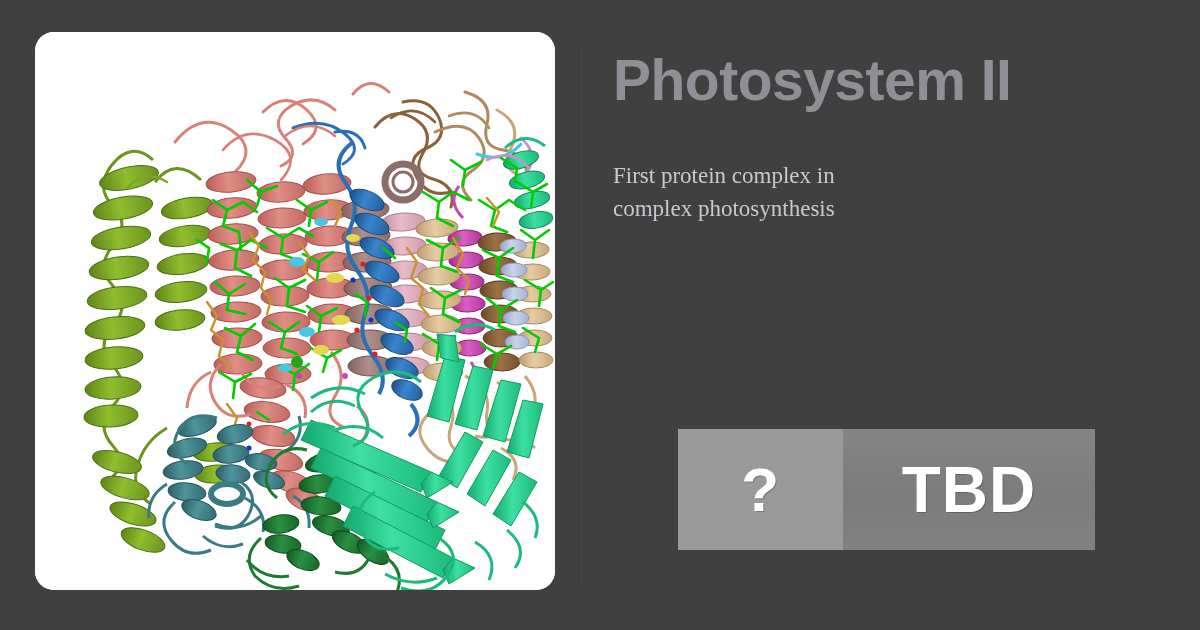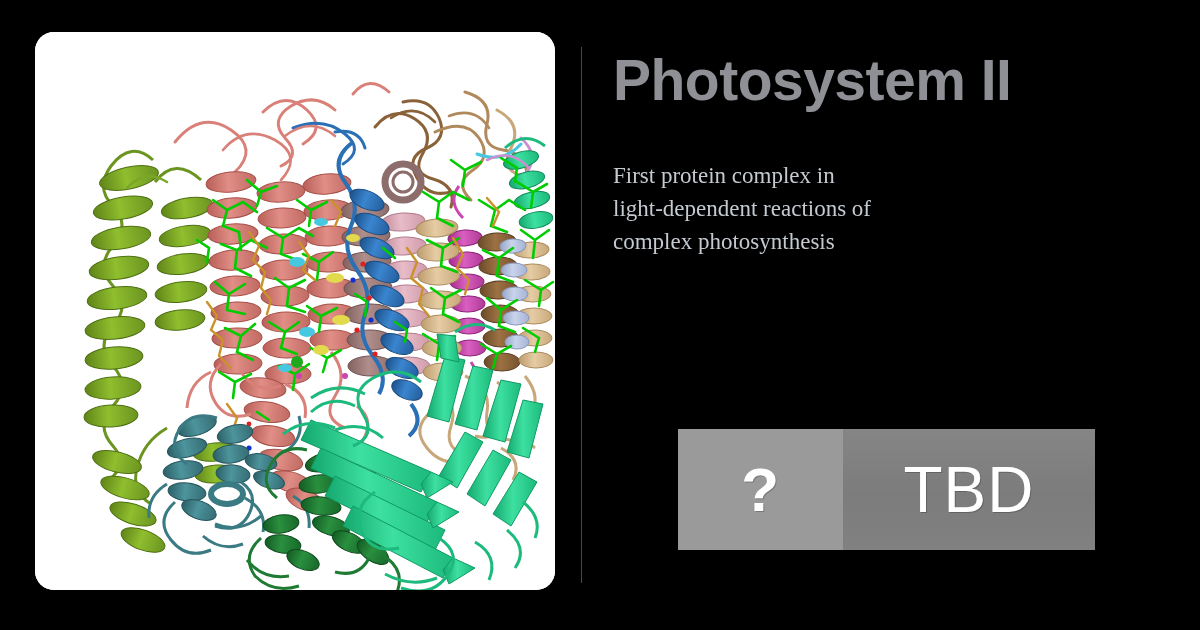--- a/index.html
+++ b/index.html
@@ -4,21 +4,21 @@
 <style>
   html,body{margin:0;padding:0;}
   body{
     width:1200px;height:630px;
     background:#23262b;
     font-family:"Liberation Sans", sans-serif;
     overflow:hidden;
   }
   .og-card{
     position:relative;width:1200px;height:630px;
-    background:#000000;
+    background:#404040;
     display:block;
   }
 
   
   .img-panel{
     position:absolute;left:35px;top:32px;
     width:520px;height:558px;
     background:#ffffff;
     border-radius:19px;
     overflow:hidden;
@@ -78,21 +78,21 @@
   .badge-label{
     color:#ffffff;
     font-weight:bold;
     font-size:62px;
     line-height:1;
     text-shadow:1px 1px 0 rgba(0,0,0,.22);
     letter-spacing:0.5px;
   }
   .badge-value{
     color:#ffffff;
-    font-weight:normal;
+    font-weight:bold;
     font-size:64px;
     line-height:1;
     text-shadow:1px 1px 0 rgba(0,0,0,.22);
     letter-spacing:1px;
   }
 </style>
 </head>
 <body>
 
 <div class="og-card">
@@ -562,21 +562,20 @@
   </div>
 
   <div class="divider"></div>
 
   <div class="text-panel">
 
     <h1 class="title">Photosystem II</h1>
 
     <p class="subtitle">
       <span>First protein complex in</span>
-      <span>light-dependent reactions of</span>
       <span>complex photosynthesis</span>
     </p>
 
     <div class="badge">
       <div class="badge-left">
         <span class="badge-label">?</span>
       </div>
       <div class="badge-right">
         <span class="badge-value">TBD</span>
       </div>

